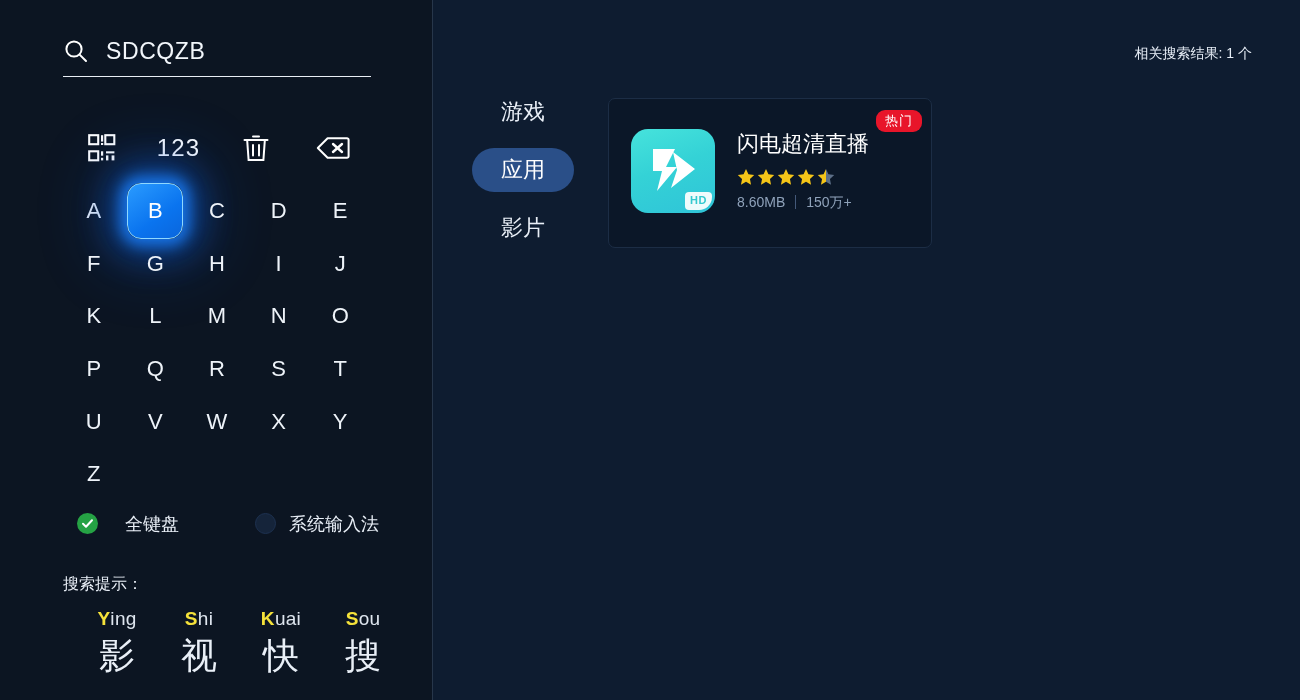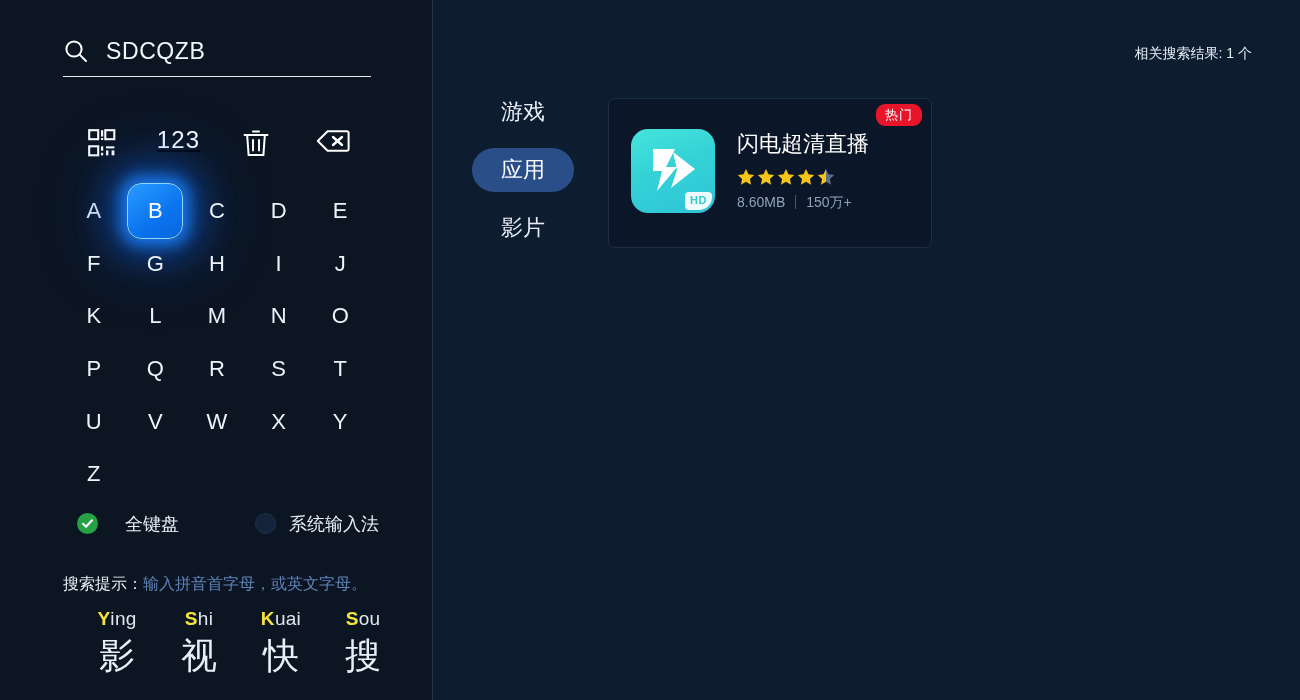--- a/index.html
+++ b/index.html
@@ -42,21 +42,21 @@
   }
 
   
   .kb-toolbar {
     position: absolute; left: 63px; top: 128px;
     width: 308px; height: 40px;
     display: flex; align-items: center;
   }
   .tb-cell {
     width: 77px; height: 40px;
-    display: flex; align-items: flex-start; justify-content: center; text-decoration: underline;
+    display: flex; align-items: center; justify-content: center;
   }
   .tb-cell svg { display: block; }
   .tb-num {
     color: #ffffff; font-size: 24px; letter-spacing: 1.2px; line-height: 1;
   }
 
   
   .key-grid {
     position: absolute; left: 63px; top: 185px;
     width: 308px;
@@ -150,21 +150,21 @@
 
   
   .result-card {
     position: absolute; left: 176px; top: 98px;
     width: 324px; height: 150px;
     background: #0b1728;
     border: 1px solid #1c2d45;
     border-radius: 7px;
   }
   .card-badge {
-    position: absolute; right: 9px; top: 5px;
+    position: absolute; right: 9px; top: 11px;
     background: #e8152a;
     color: #ffffff;
     font-size: 13px; line-height: 1;
     padding: 4px 9px 5px;
     border-radius: 9px;
     letter-spacing: 1px;
   }
   .card-body {
     position: absolute; left: 22px; top: 30px;
     display: flex; align-items: flex-start; gap: 22px;
@@ -357,21 +357,20 @@
         <span class="mode-label">全键盘</span>
       </div>
       <div class="mode-opt">
         <span class="radio-off"></span>
         <span class="mode-label">系统输入法</span>
       </div>
     </div>
 
     <div class="hint-row">
       <span class="hint-label">搜索提示：</span>
-      <span class="hint-value">输入拼音首字母，或英文字母。</span>
     </div>
 
     <div class="pinyin-row">
         <div class="pinyin-item">
           <div class="py-roman"><span class="py-first">Y</span><span class="py-rest">ing</span></div>
           <div class="py-han">影</div>
         </div>
         <div class="pinyin-item">
           <div class="py-roman"><span class="py-first">S</span><span class="py-rest">hi</span></div>
           <div class="py-han">视</div>

